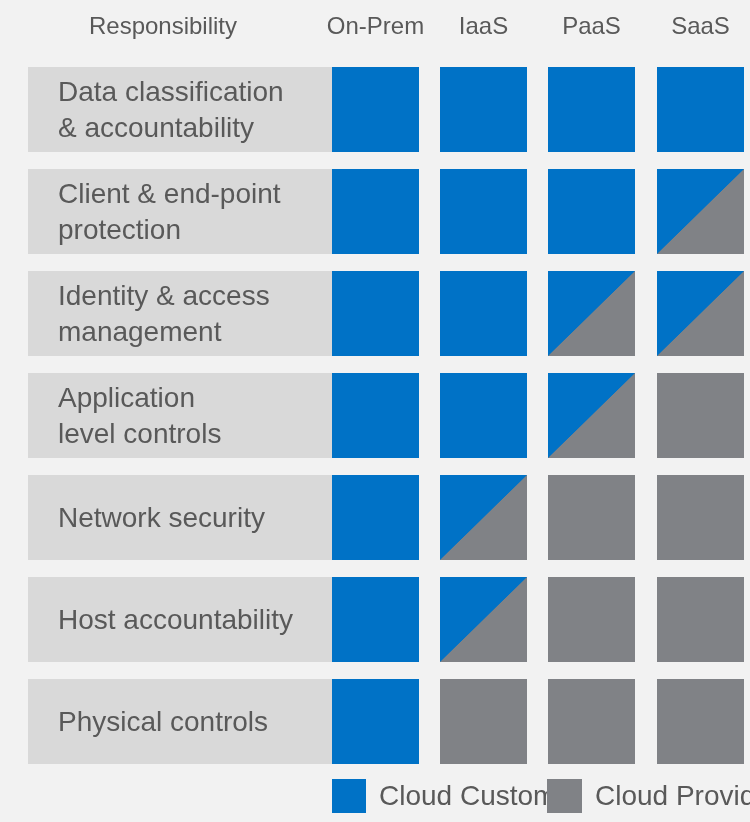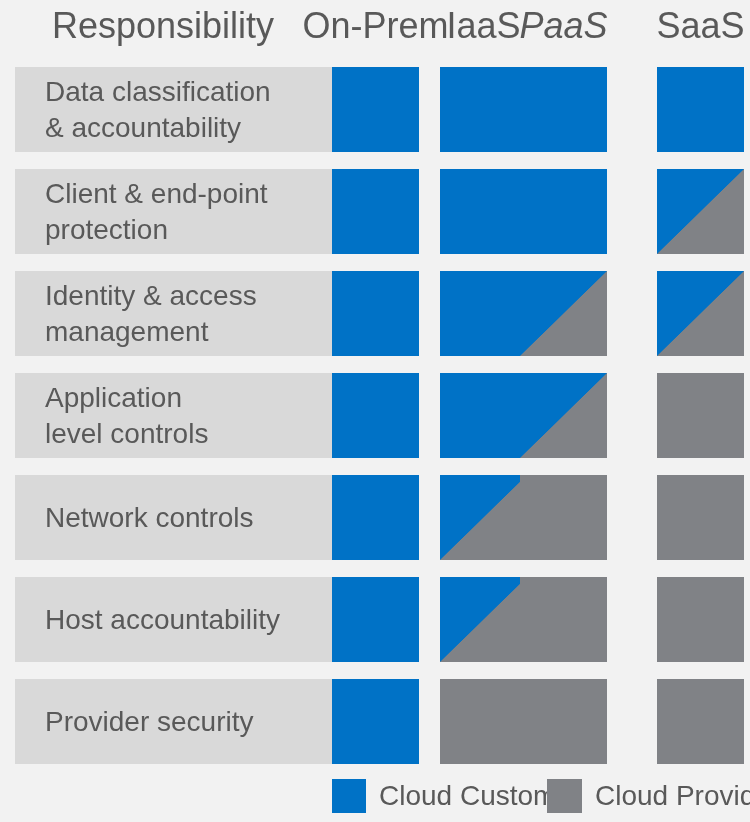--- a/index.html
+++ b/index.html
@@ -8,44 +8,44 @@
     background: var(--color-background, #f2f2f2);
     font-family: "Liberation Sans", sans-serif;
     color: var(--color-text, #595959);
   }
   .stage { position: relative; width: 750px; height: 822px; overflow: hidden; }
 
   
   .hdr {
     position: absolute; top: 0; height: 52px;
     display: flex; align-items: center; justify-content: center;
-    font-size: 36px; white-space: nowrap;
+    font-size: 24px; white-space: nowrap;
   }
   .hdr-resp { left: 11px; width: 304px; }
 
   
   .cx0 { left: 332px; }
   .cx1 { left: 440px; }
-  .cx2 { left: 520px; font-style: italic; }
+  .cx2 { left: 548px; }
   .cx3 { left: 657px; }
 
   .hdr-col { width: 87px; }
 
   
   .row { position: absolute; left: 0; width: 750px; height: 85px; }
   .r0 { top: 67px; }
   .r1 { top: 169px; }
   .r2 { top: 271px; border-radius: 27px; }
   .r3 { top: 373px; padding-left: 16px; }
   .r4 { top: 475px; }
   .r5 { top: 577px; }
   .r6 { top: 679px; }
 
   .rlabel {
-    position: absolute; left: 15px; width: 329px; height: 85px;
+    position: absolute; left: 28px; width: 329px; height: 85px;
     background: var(--color-row_label_bg, #d9d9d9);
     display: flex; align-items: center;
     box-sizing: border-box; padding-left: 30px;
     font-size: 28px; line-height: 36px; white-space: pre;
   }
 
   .cell { position: absolute; top: 0; width: 87px; height: 85px; }
   .cell.customer { background: var(--color-customer, #0072c6); }
   .cell.provider { background: var(--color-provider, #808286); }
   .cell.shared {
@@ -108,37 +108,37 @@
   <div class="row r3">
     <div class="rlabel">Application
 level controls</div>
     <div class="cell cx0 customer"></div>
     <div class="cell cx1 customer"></div>
     <div class="cell cx2 shared"></div>
     <div class="cell cx3 provider"></div>
   </div>
 
   <div class="row r4">
-    <div class="rlabel">Network controls</div>
+    <div class="rlabel">Network security</div>
     <div class="cell cx0 customer"></div>
     <div class="cell cx1 shared"></div>
     <div class="cell cx2 provider"></div>
     <div class="cell cx3 provider"></div>
   </div>
 
   <div class="row r5">
     <div class="rlabel">Host accountability</div>
     <div class="cell cx0 customer"></div>
     <div class="cell cx1 shared"></div>
     <div class="cell cx2 provider"></div>
     <div class="cell cx3 provider"></div>
   </div>
 
   <div class="row r6">
-    <div class="rlabel">Provider security</div>
+    <div class="rlabel">Physical controls</div>
     <div class="cell cx0 customer"></div>
     <div class="cell cx1 provider"></div>
     <div class="cell cx2 provider"></div>
     <div class="cell cx3 provider"></div>
   </div>
 
   <div class="legend">
     <div class="lg-swatch customer"></div>
     <div class="lg-label customer">Cloud Customer</div>
     <div class="lg-swatch provider"></div>

